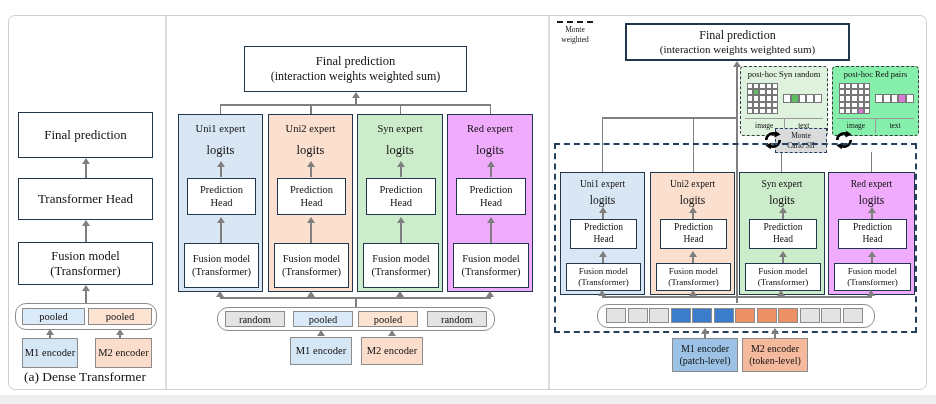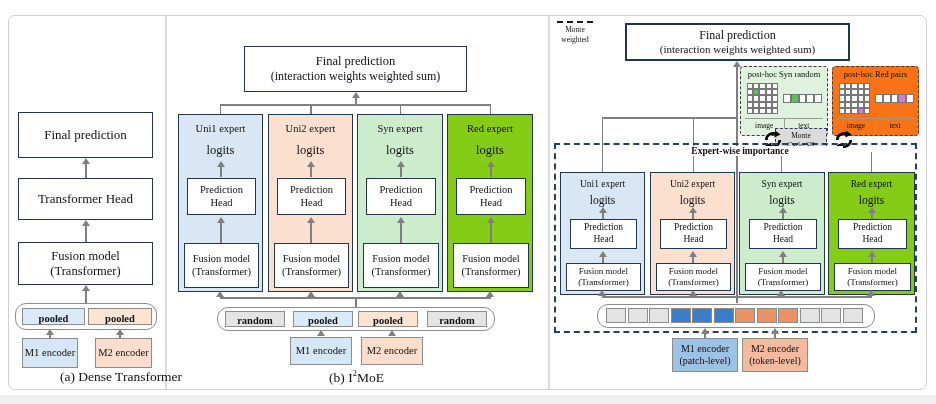--- a/index.html
+++ b/index.html
@@ -8,35 +8,35 @@
   .frame{position:absolute;left:8px;top:15px;width:919px;height:375px;
          border:1.5px solid #cfcfcf;border-radius:7px;background:#fff;box-sizing:border-box;}
   .divider{position:absolute;top:16px;height:373px;width:1.5px;background:#dcdcdc;}
   .bottom-strip{position:absolute;left:0;top:395px;width:936px;height:9px;background:#efefef;}
 
   .box{position:absolute;box-sizing:border-box;background:#fff;border:1.5px solid #20374e;
        display:flex;flex-direction:column;align-items:center;justify-content:center;
        text-align:center;line-height:1.2;}
   .pill{position:absolute;box-sizing:border-box;border:1.5px solid #8c8c8c;border-radius:11px;background:#fff;}
   .cellbox{position:absolute;box-sizing:border-box;border:1px solid #8c8c8c;
-           display:flex;align-items:flex-end;justify-content:center;font-size:10.5px;font-weight:bold;}
+           display:flex;align-items:center;justify-content:center;font-size:10.5px;}
   .enc{position:absolute;box-sizing:border-box;border:1.5px solid #8c8c8c;
        display:flex;flex-direction:column;align-items:center;justify-content:center;
        text-align:center;font-size:10.5px;line-height:1.25;}
   .caption{position:absolute;text-align:center;font-size:13.5px;}
   sup{font-size:62%;}
 
   .vline{position:absolute;width:1.5px;background:#7f7f7f;}
   .hline{position:absolute;height:1.5px;background:#7f7f7f;}
   .ah{position:absolute;width:0;height:0;border-left:4px solid transparent;
       border-right:4px solid transparent;border-bottom:6px solid #7f7f7f;}
 
   .col{position:absolute;box-sizing:border-box;border:1.5px solid #20374e;}
   .fill-uni1{background:#d9e7f4;} .fill-uni2{background:#fbdfcf;}
-  .fill-syn{background:#cdeccb;}  .fill-red{background:#84cc16;}
+  .fill-syn{background:#cdeccb;}  .fill-red{background:#f0abfc;}
   .col-title{position:absolute;left:0;right:0;text-align:center;}
   .col-logits{position:absolute;left:0;right:0;text-align:center;}
   .inner-box{position:absolute;box-sizing:border-box;background:#fff;border:1.5px solid #20374e;
              display:flex;flex-direction:column;align-items:center;justify-content:center;
              text-align:center;line-height:1.2;}
   .col-b .col-title{top:8px;font-size:10.5px;}
   .col-b .col-logits{top:28px;font-size:12.5px;}
   .col-b .inner-box{font-size:10.5px;}
   .col-c .col-title{top:6px;font-size:9.5px;}
   .col-c .col-logits{top:21px;font-size:11.5px;}
@@ -96,21 +96,21 @@
   <div class="ah" style="left:46px;top:329px;"></div>
   <div class="vline" style="left:49px;top:334px;height:4px;"></div>
   <div class="ah" style="left:116px;top:329px;"></div>
   <div class="vline" style="left:119px;top:334px;height:4px;"></div>
   <div class="enc" style="left:22px;top:338px;width:56px;height:30px;background:#d5e6f5;">
     <span>M1 encoder</span>
   </div>
   <div class="enc" style="left:95px;top:338px;width:57px;height:30px;background:#fcdccb;">
     <span>M2 encoder</span>
   </div>
-  <div class="caption" style="left:10px;top:369px;width:150px;padding-left:36px;">(a) Dense Transformer</div>
+  <div class="caption" style="left:10px;top:369px;width:150px;">(a) Dense Transformer</div>
 
   <div class="box" style="left:244px;top:46px;width:223px;height:46px;font-size:12.5px;">
     <span>Final prediction</span>
     <span style="font-size:12px;">(interaction weights weighted sum)</span>
   </div>
   <div class="ah" style="left:352px;top:92px;"></div>
   <div class="vline" style="left:355px;top:98px;height:7px;"></div>
   <div class="hline" style="left:220px;top:104px;width:271px;"></div>
   <div class="vline" style="left:219.5px;top:104px;height:10px;"></div>
   <div class="vline" style="left:310px;top:104px;height:10px;"></div>
@@ -202,23 +202,20 @@
     <span>random</span>
   </div>
   <div class="ah" style="left:317px;top:330px;"></div>
   <div class="ah" style="left:388px;top:330px;"></div>
   <div class="enc" style="left:290px;top:337px;width:62px;height:28px;background:#d5e6f5;">
     <span>M1 encoder</span>
   </div>
   <div class="enc" style="left:361px;top:337px;width:62px;height:28px;background:#fcdccb;">
     <span>M2 encoder</span>
   </div>
-  <div class="caption" style="left:165px;top:369px;width:383px;">
-    <span>(b) I</span><sup>2</sup><span>MoE</span>
-  </div>
 
   <div class="legend-dash" style="left:557px;top:21px;"></div>
   <div class="legend-text" style="left:548px;top:25px;width:54px;">
     <div>Monte</div>
     <div>weighted</div>
   </div>
 
   <div class="box" style="left:625px;top:23px;width:225px;height:38px;font-size:12px;border-width:2px;">
     <span>Final prediction</span>
     <span style="font-size:11px;">(interaction weights weighted sum)</span>
@@ -266,21 +263,21 @@
         <div class="gcell"></div>
         <div class="gcell"></div>
         <div class="gcell"></div>
       </div>
     <div class="ph-labels">
       <div class="lab">image</div>
       <div class="lab">text</div>
     </div>
   </div>
 
-  <div class="dash-black" style="left:832px;top:66px;width:87px;height:70px;background:#f97316;">
+  <div class="dash-black" style="left:832px;top:66px;width:87px;height:70px;background:#86efac;">
     <div class="ph-title">post-hoc Red pairs</div>
     <div class="ph-grid" style="left: 6px; top: 16px; width: 31px; height: 31px; display: grid; grid-template-columns: repeat(5, 1fr);">
         <div class="gcell"></div>
         <div class="gcell"></div>
         <div class="gcell"></div>
         <div class="gcell"></div>
         <div class="gcell"></div>
         <div class="gcell"></div>
         <div class="gcell"></div>
         <div class="gcell"></div>
@@ -326,21 +323,20 @@
     <polygon points="7.8,19.2 2.4,15.6 8.6,12.4" fill="#000"></polygon>
   </svg>
   <svg class="cycle-icon" style="left:834px;top:130px;" width="20" height="20" viewBox="0 0 20 20">
     <path d="M3.2,10 a6.8,6.8 0 0 1 10.6,-5.4" fill="none" stroke="#000" stroke-width="2.6"></path>
     <polygon points="12.2,0.8 17.6,4.4 11.4,7.6" fill="#000"></polygon>
     <path d="M16.8,10 a6.8,6.8 0 0 1 -10.6,5.4" fill="none" stroke="#000" stroke-width="2.6"></path>
     <polygon points="7.8,19.2 2.4,15.6 8.6,12.4" fill="#000"></polygon>
   </svg>
 
   <div class="dash-navy" style="left:554px;top:143px;width:363px;height:190px;border-width:2px;"></div>
-  <div class="ew-label" style="left:637px;top:146px;width:200px;">Expert-wise importance</div>
 
   <div class="col col-c fill-uni1" style="left:560px;top:172px;width:85px;height:123px;">
     <div class="col-title">Uni1 expert</div>
     <div class="col-logits">logits</div>
     <div class="ah" style="left:38px;top:34px;"></div>
     <div class="vline" style="left:41px;top:40px;height:6px;"></div>
     <div class="inner-box" style="left:9px;top:46px;width:67px;height:30px;font-size:9.5px;">
       <span>Prediction</span>
       <span>Head</span>
     </div>

